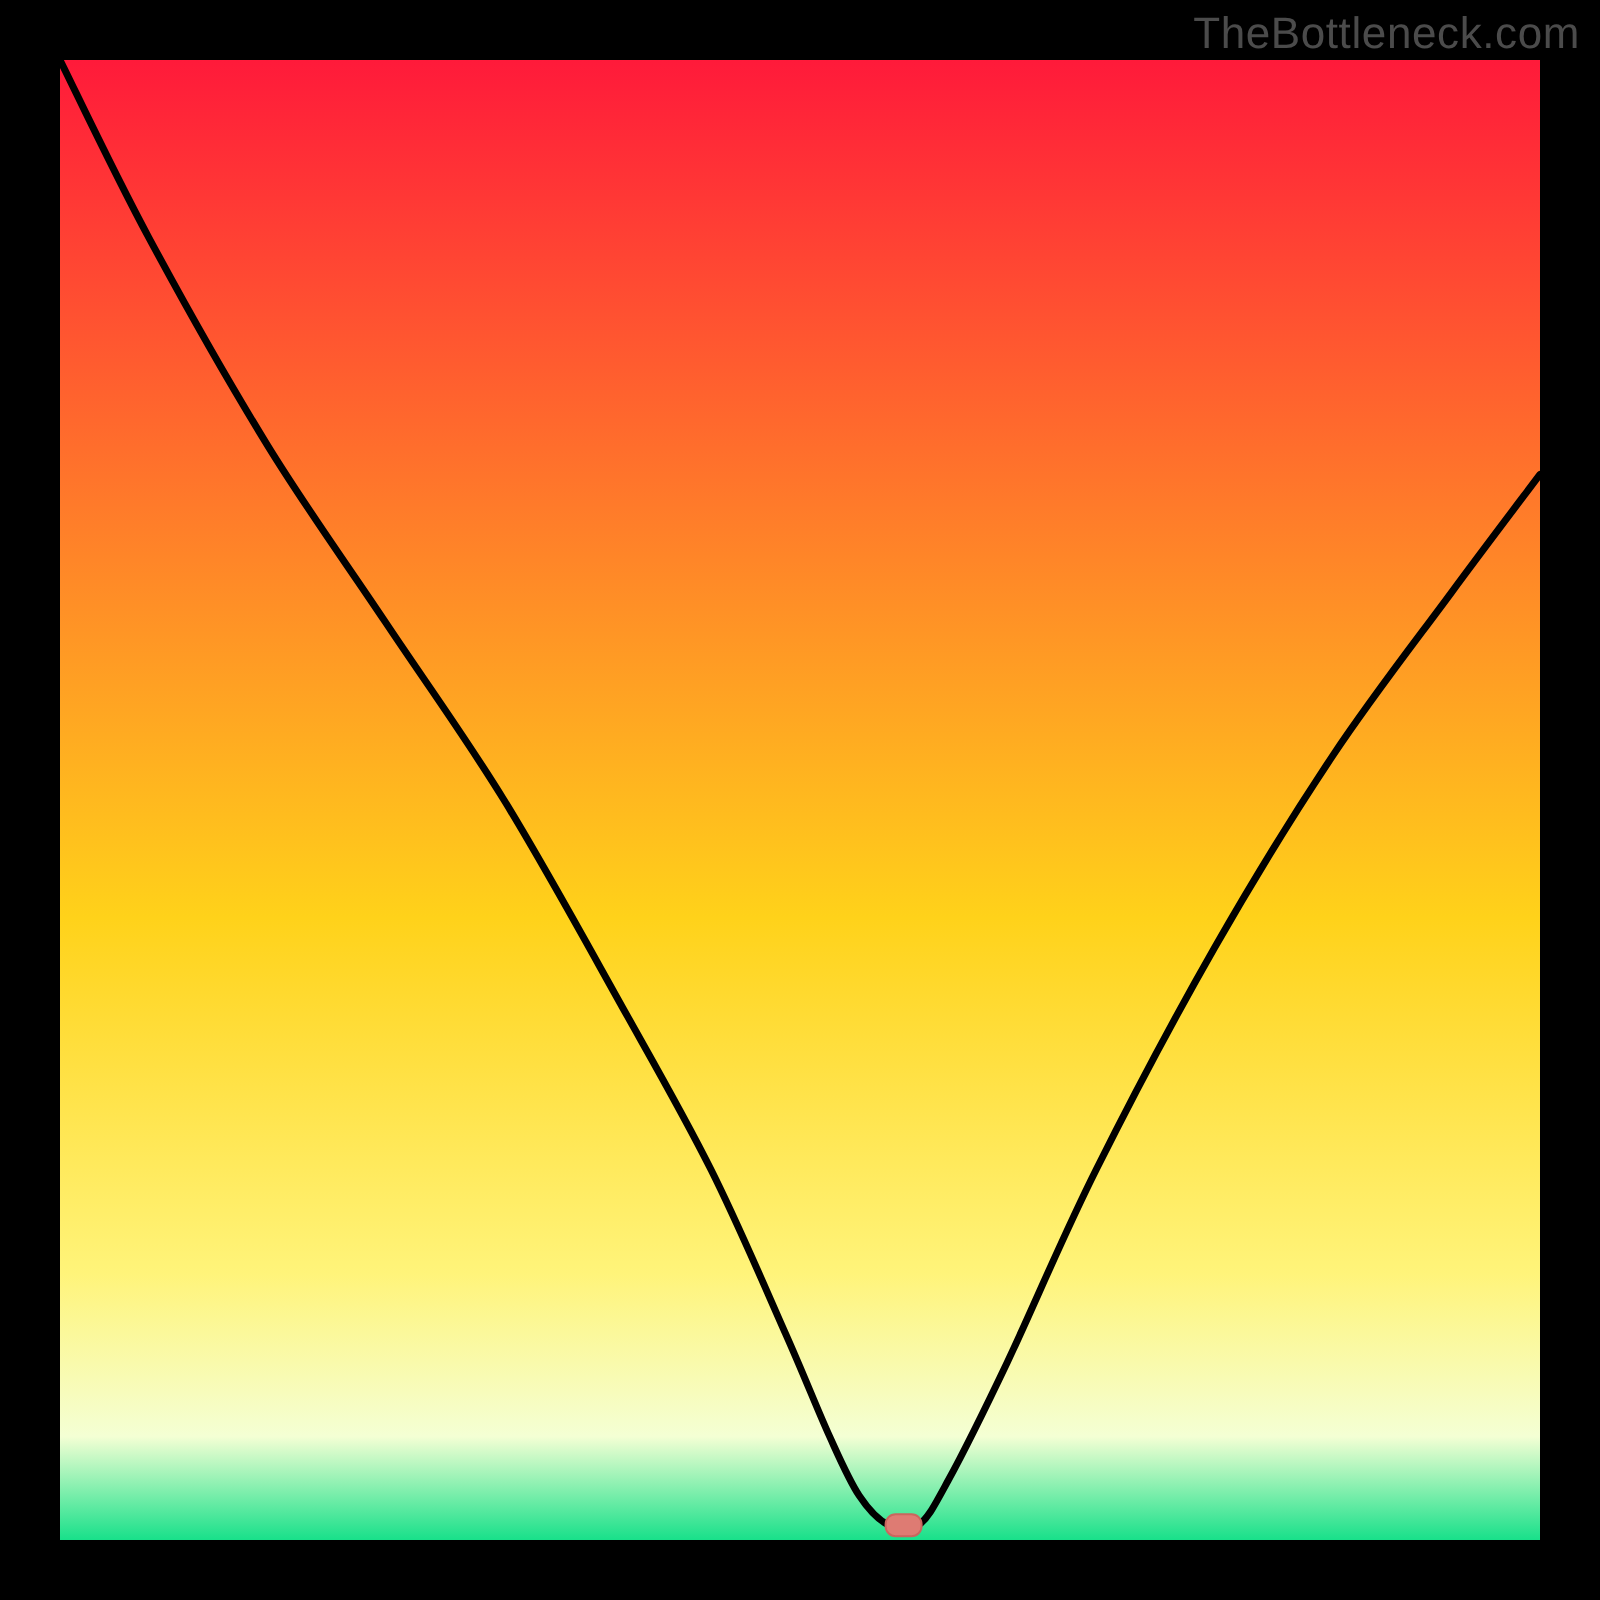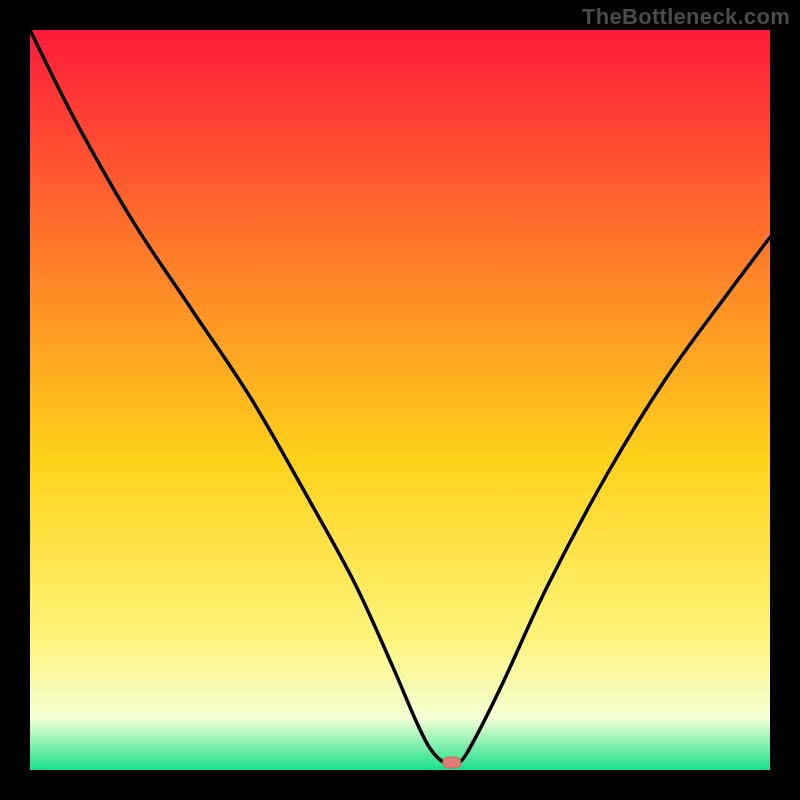--- a/index.html
+++ b/index.html
@@ -16,21 +16,21 @@
     width: 800px;
     height: 800px;
     background: #000;
   }
   .watermark {
     position: absolute;
     top: 4px;
     right: 10px;
     color: #4b4b4b;
     font-size: 22px;
-    font-weight: 700;
+    font-weight: 400;
     letter-spacing: 0.3px;
     z-index: 3;
     user-select: none;
     text-align: center;
   }
   .plot-wrap {
     position: absolute;
     left: 30px;
     top: 30px;
     width: 740px;

